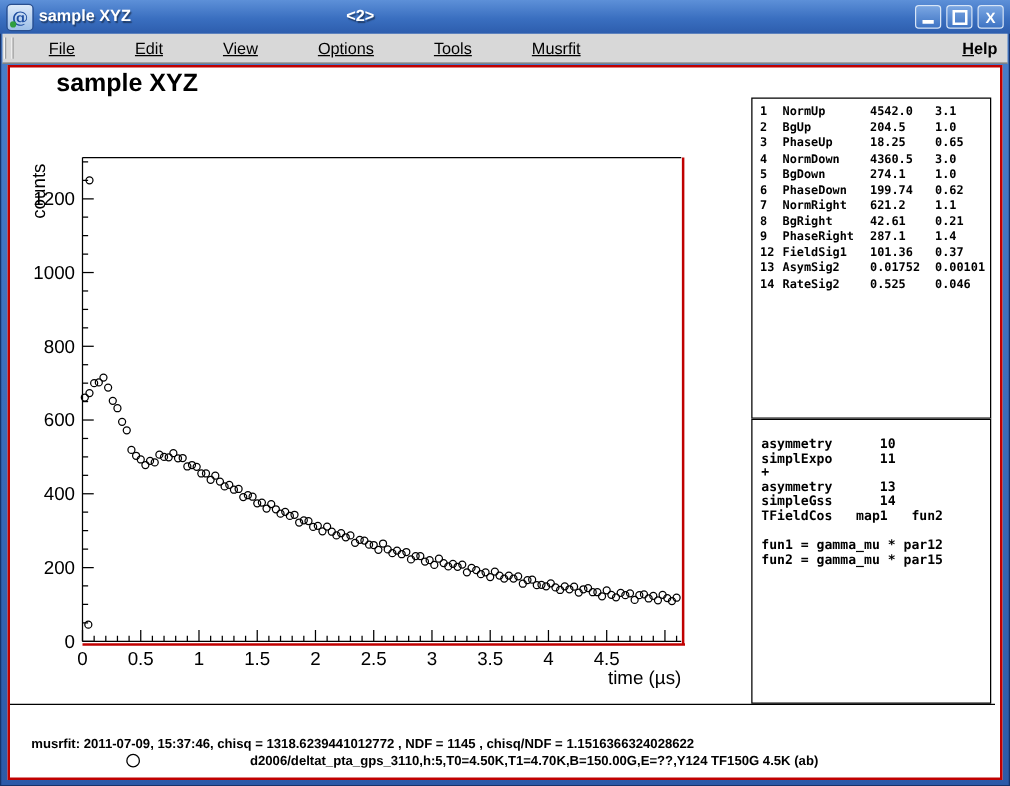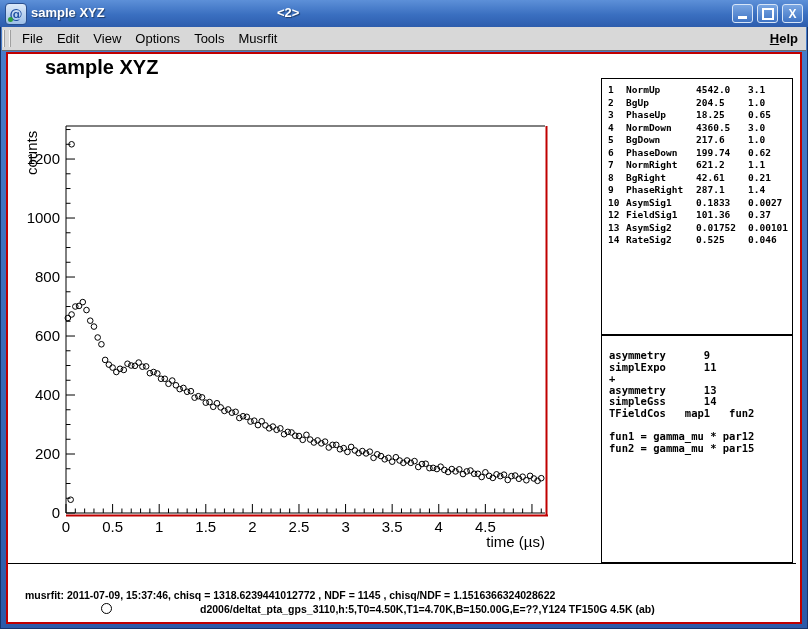--- a/index.html
+++ b/index.html
@@ -20,21 +20,21 @@
   .win-buttons{position:absolute;right:5px;top:4px;display:flex;gap:4px;}
   .win-btn{width:19px;height:17px;border:1px solid #d7e5f7;border-radius:3px;
            background:linear-gradient(#7aa6e2,#3f74c4);display:flex;align-items:center;justify-content:center;}
   .glyph-min{width:9px;height:3px;background:#fff;margin-top:8px;}
   .glyph-max{width:8px;height:8px;border:2px solid #fff;}
   .glyph-close{color:#fff;font:bold 12px "Liberation Sans",sans-serif;line-height:1;}
   
   .menubar{position:absolute;left:2px;top:27px;width:804px;height:23px;background:#d8d8d8;
            border-bottom:1px solid #6e6e6e;display:flex;align-items:center;font-size:13px;color:#000;}
   .menubar-grip{width:4px;height:17px;margin:0 4px 0 1px;border-left:2px ridge #f4f4f4;border-right:2px ridge #f4f4f4;}
-  .menu-item{margin:0 7px;cursor:default;}
+  .menu-item{margin:0 24px;text-decoration:underline;cursor:default;}
   .menu-help{position:absolute;right:8px;font-weight:bold;}
   .menu-help u{text-decoration:underline;}
   
   .canvas{position:absolute;left:6px;top:52px;width:792px;height:568px;border:2px solid #c00000;
           background:#fff;}
   .plot-title{position:absolute;left:37px;top:2px;font:bold 20px "Liberation Sans",sans-serif;color:#000;}
   .y-axis-title{position:absolute;left:15px;top:121px;transform:rotate(-90deg);transform-origin:0 0;
                 font:15px "Liberation Sans",sans-serif;color:#000;white-space:nowrap;}
   #plot-svg{position:absolute;left:0;top:0;}
   
@@ -345,21 +345,21 @@
         </div>
         <div class="param-row">
           <span class="param-idx">4</span>
           <span class="param-name">NormDown</span>
           <span class="param-val">4360.5</span>
           <span class="param-err">3.0</span>
         </div>
         <div class="param-row">
           <span class="param-idx">5</span>
           <span class="param-name">BgDown</span>
-          <span class="param-val">217.6</span>
+          <span class="param-val">274.1</span>
           <span class="param-err">1.0</span>
         </div>
         <div class="param-row">
           <span class="param-idx">6</span>
           <span class="param-name">PhaseDown</span>
           <span class="param-val">199.74</span>
           <span class="param-err">0.62</span>
         </div>
         <div class="param-row">
           <span class="param-idx">7</span>
@@ -373,46 +373,40 @@
           <span class="param-val">42.61</span>
           <span class="param-err">0.21</span>
         </div>
         <div class="param-row">
           <span class="param-idx">9</span>
           <span class="param-name">PhaseRight</span>
           <span class="param-val">287.1</span>
           <span class="param-err">1.4</span>
         </div>
         <div class="param-row">
-          <span class="param-idx">10</span>
-          <span class="param-name">AsymSig1</span>
-          <span class="param-val">0.1833</span>
-          <span class="param-err">0.0027</span>
-        </div>
-        <div class="param-row">
           <span class="param-idx">12</span>
           <span class="param-name">FieldSig1</span>
           <span class="param-val">101.36</span>
           <span class="param-err">0.37</span>
         </div>
         <div class="param-row">
           <span class="param-idx">13</span>
           <span class="param-name">AsymSig2</span>
           <span class="param-val">0.01752</span>
           <span class="param-err">0.00101</span>
         </div>
         <div class="param-row">
           <span class="param-idx">14</span>
           <span class="param-name">RateSig2</span>
           <span class="param-val">0.525</span>
           <span class="param-err">0.046</span>
         </div>
       </div>
     <div class="theory-box" id="theory-box">
-        <div class="theory-line">asymmetry      9</div>
+        <div class="theory-line">asymmetry      10</div>
         <div class="theory-line">simplExpo      11</div>
         <div class="theory-line">+</div>
         <div class="theory-line">asymmetry      13</div>
         <div class="theory-line">simpleGss      14</div>
         <div class="theory-line">TFieldCos   map1   fun2</div>
         <div class="theory-line"></div>
         <div class="theory-line">fun1 = gamma_mu * par12</div>
         <div class="theory-line">fun2 = gamma_mu * par15</div>
       </div>
 

